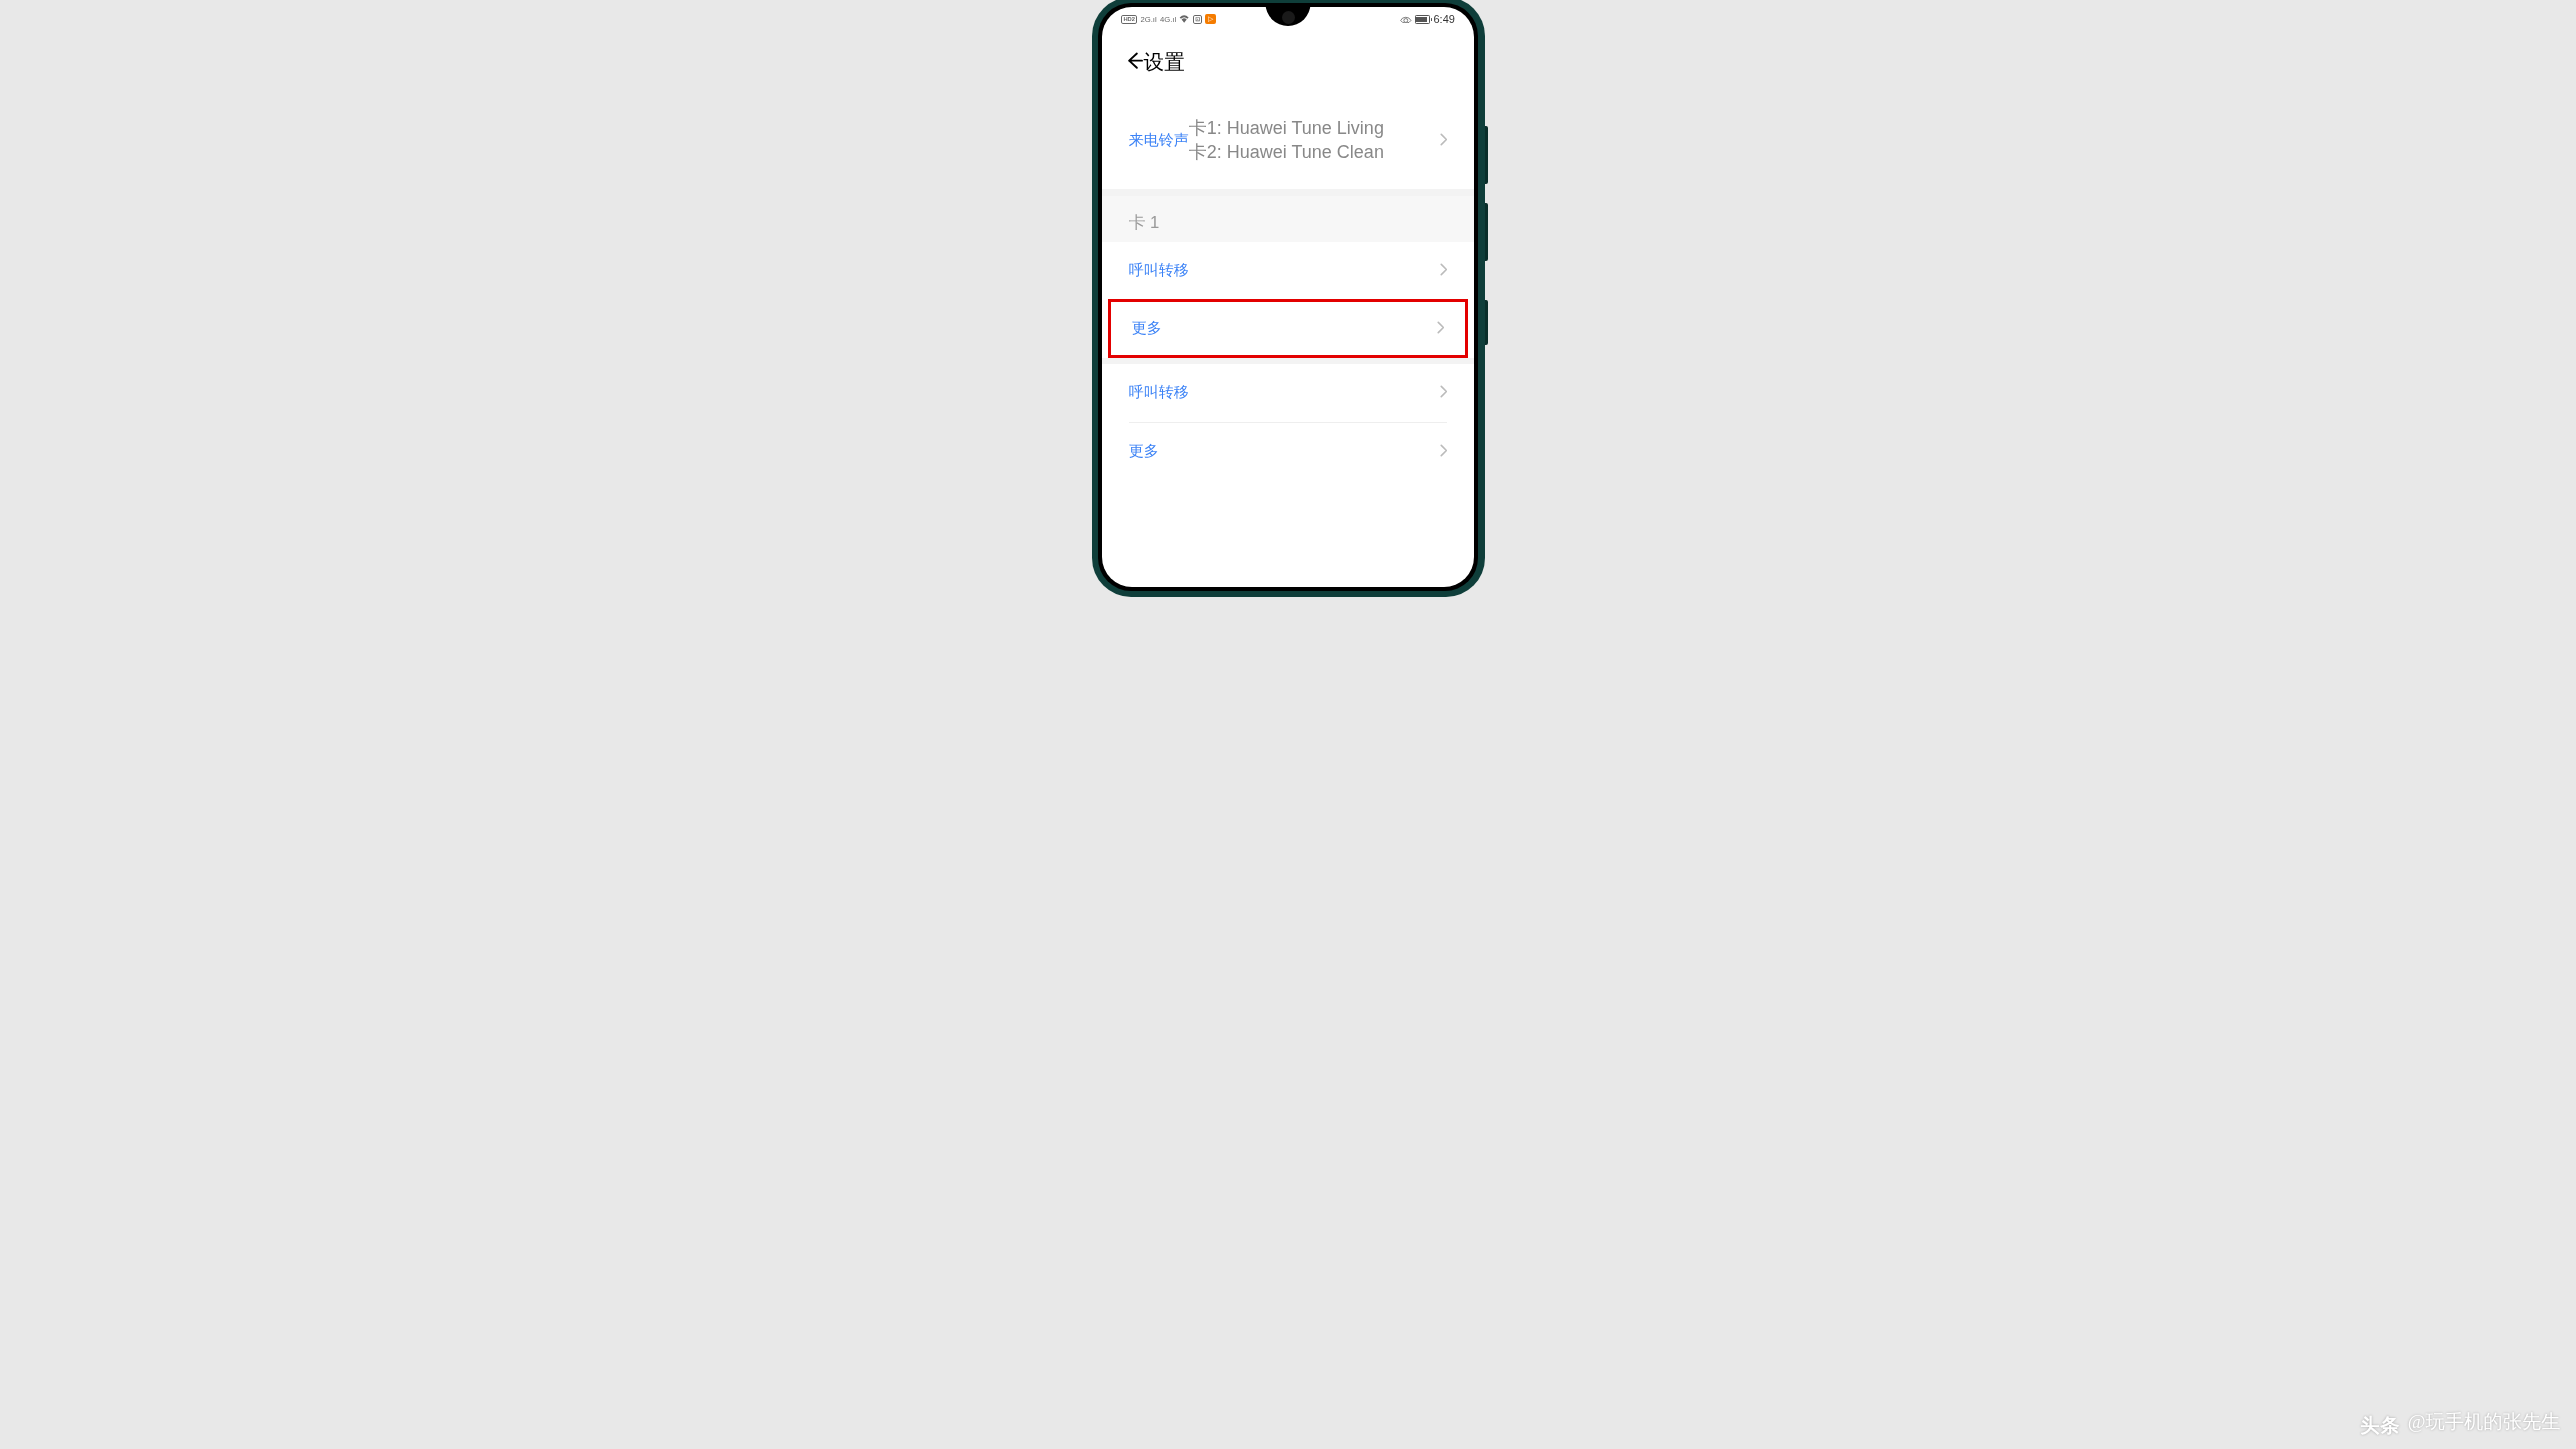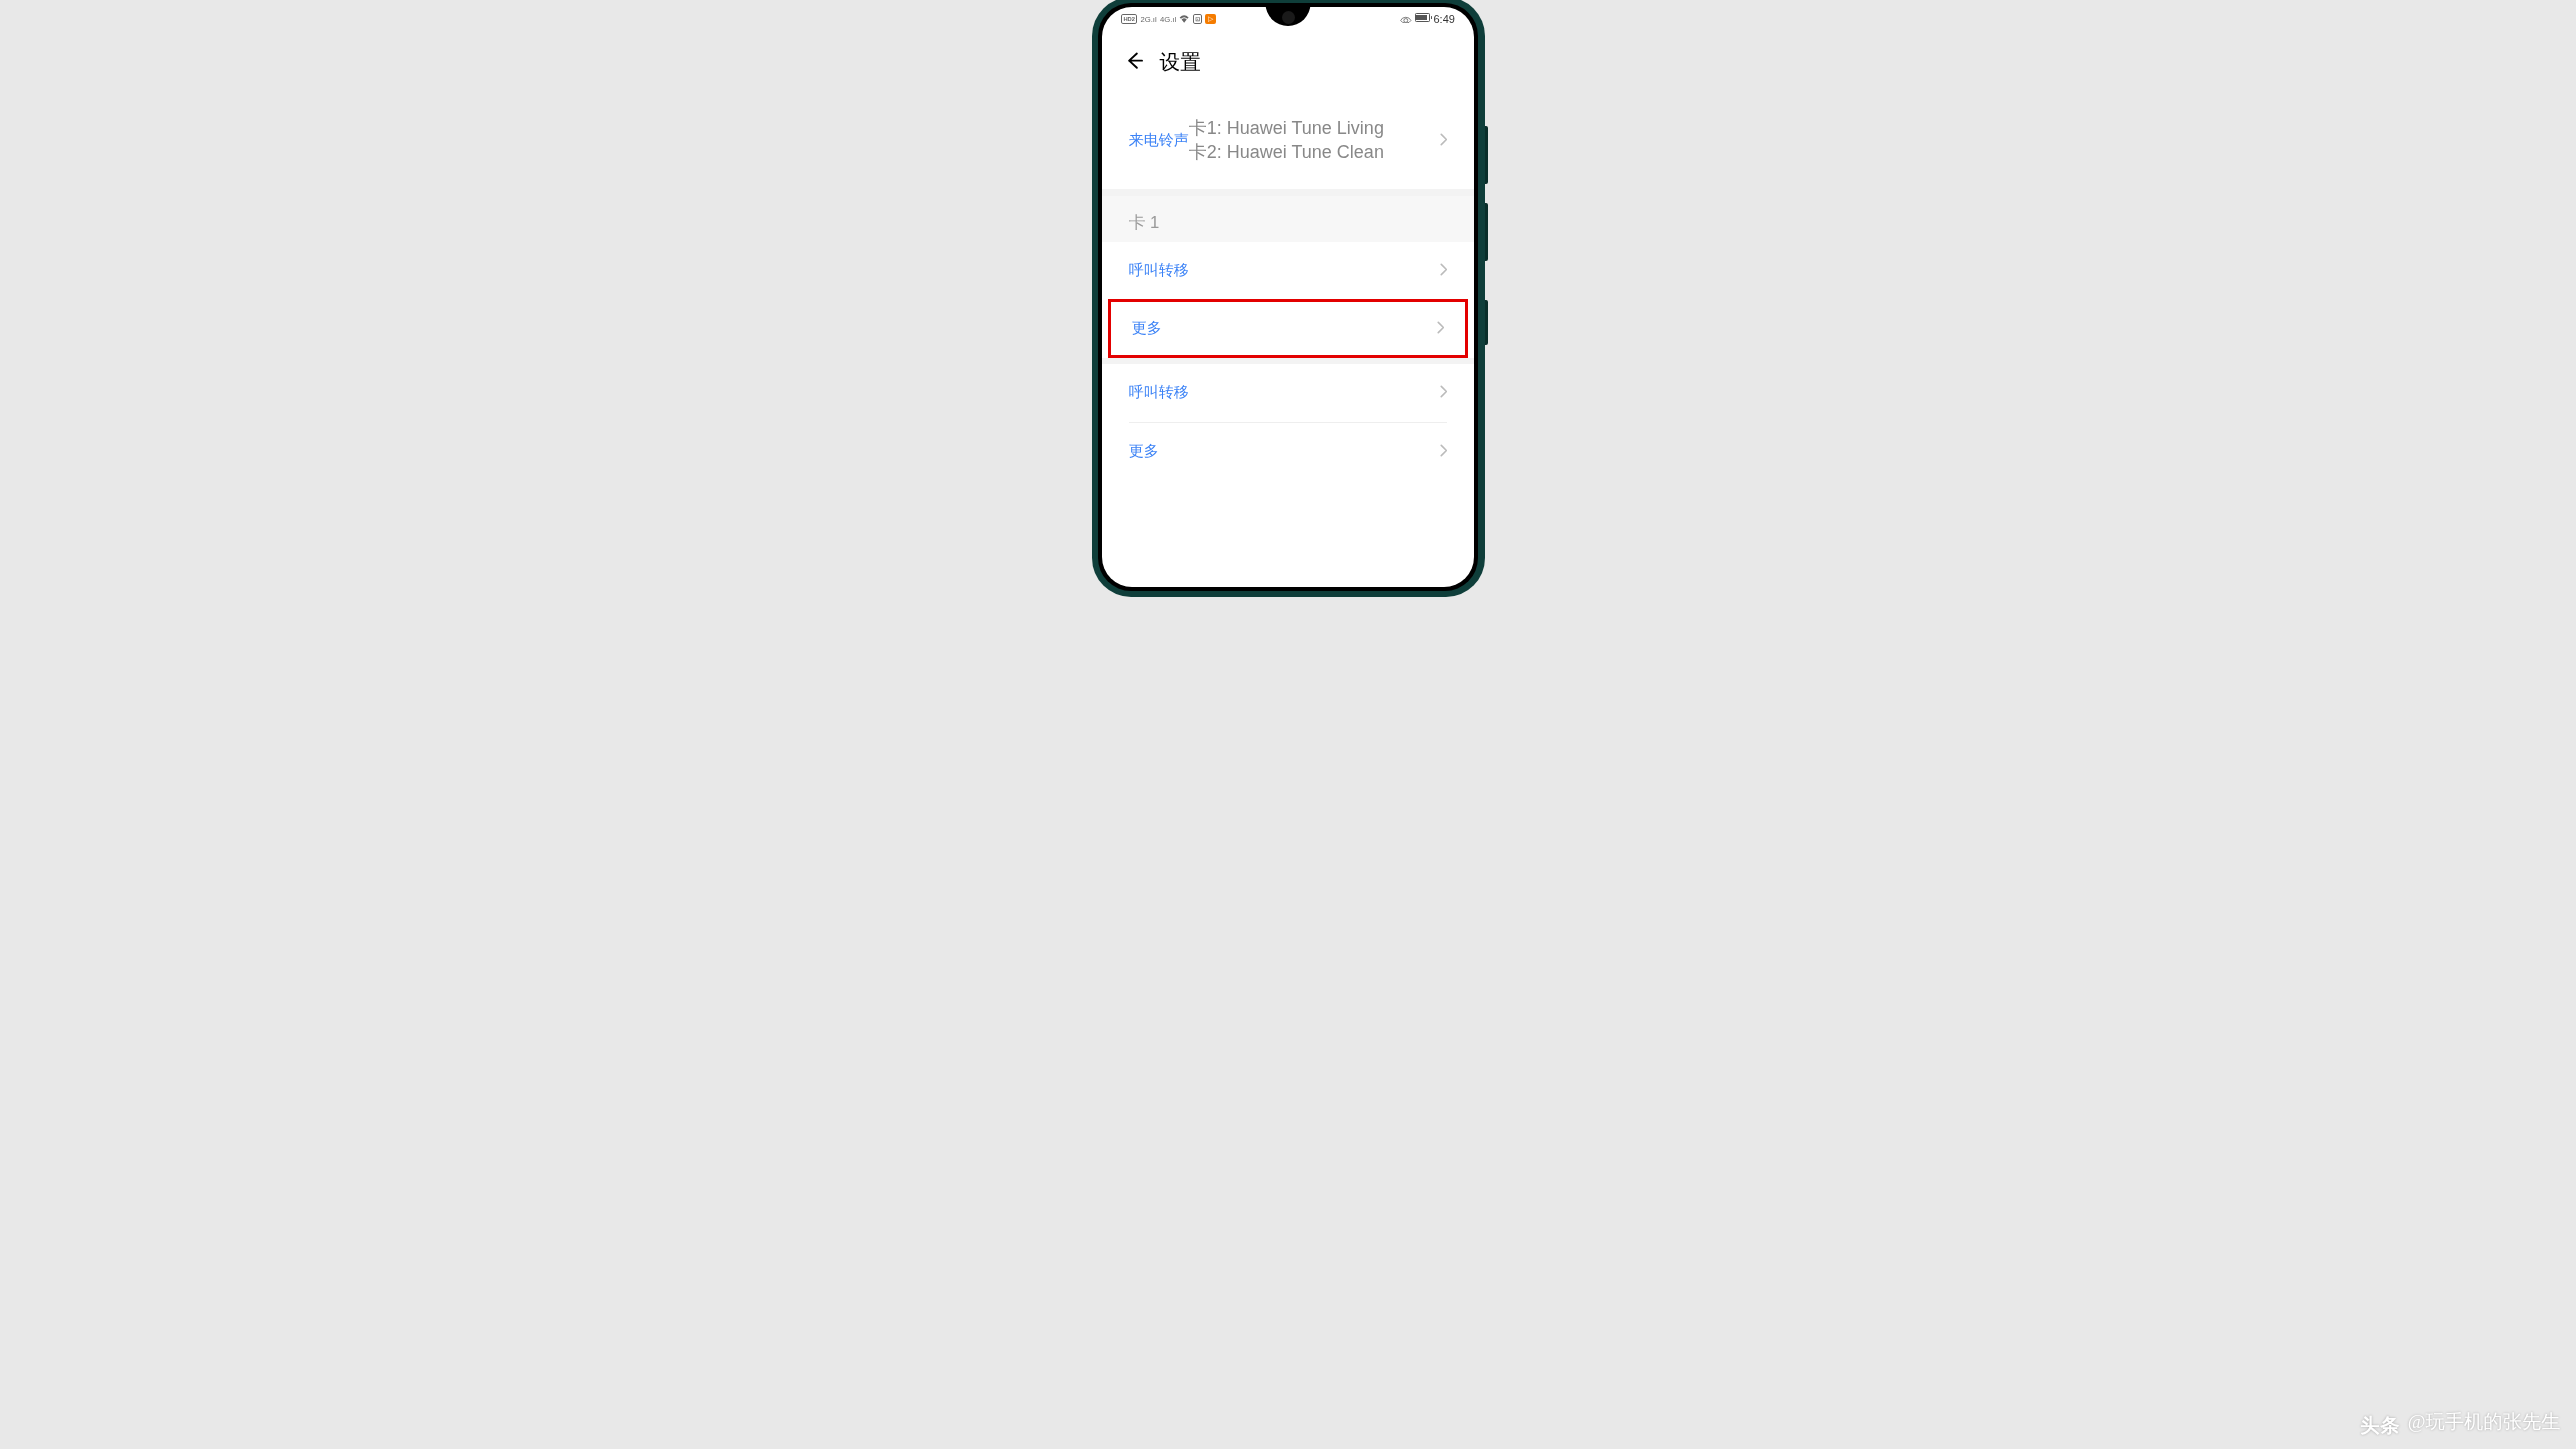--- a/index.html
+++ b/index.html
@@ -77,20 +77,21 @@
       height: 24.5px;
       display: flex;
       align-items: center;
       justify-content: space-between;
       padding: 0 19.3px;
       font-size: 9px;
       color: #555;
     }
     .status-left, .status-right {
       display: flex;
+      align-items: center;
       gap: 3.2px;
     }
     .status-icon {
       display: inline-flex;
       align-items: center;
       font-size: 7.7px;
       color: #666;
     }
     .icon-box {
       border: 1px solid #666;
@@ -136,21 +137,20 @@
       bottom: 0.6px;
       width: 75%;
       background: #555;
     }
     .time { font-size: 11px; color: #333; }
     
     .header {
       display: flex;
       align-items: center;
       padding: 16px 22.5px;
-      gap: 16px;
     }
     .back-arrow { cursor: pointer; }
     .title {
       font-size: 20.6px;
       font-weight: 500;
       color: #000;
     }
     
     .row {
       display: flex;

